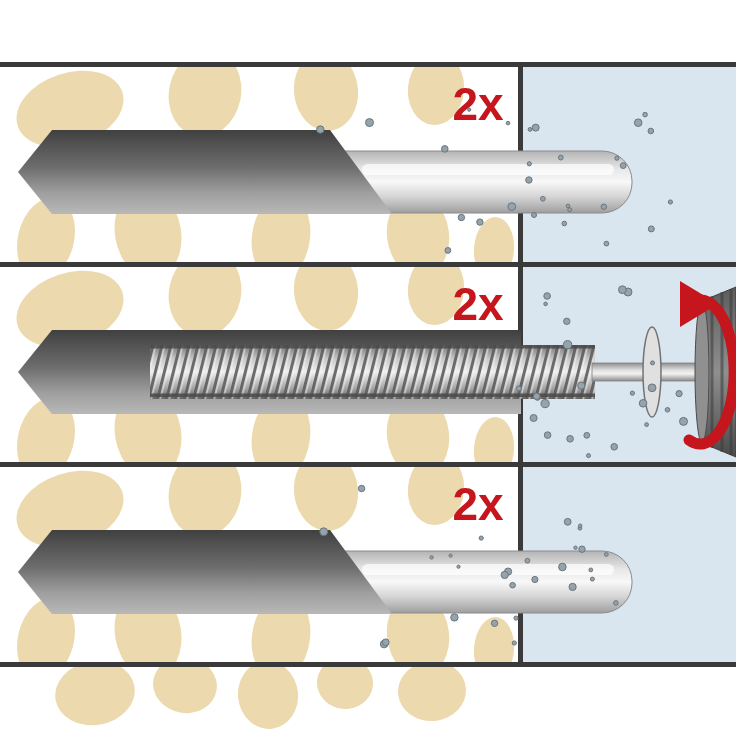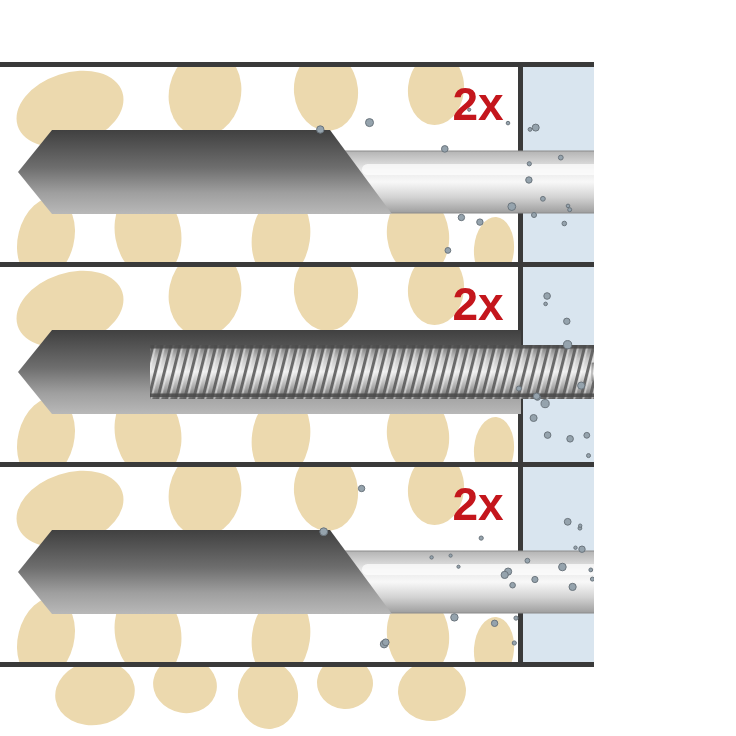--- a/index.html
+++ b/index.html
@@ -4,21 +4,21 @@
 <style>
   :root{
     --accent:#c4161c;
     --wall:#ecd9ae;
     --cavity:#d9e5ef;
     --mortar:#3a3a3a;
     --dust:#95a3ad;
     --bg:#ffffff;
   }
   html,body{margin:0;padding:0;background:#fff;}
-  .stage{position:relative;width:594px;height:736px;background:var(--bg);overflow:hidden;}
+  .stage{position:relative;width:736px;height:736px;background:var(--bg);overflow:hidden;}
   svg{display:block;}
   .sep{fill:var(--mortar);}
   .dust-dot{fill:var(--dust);stroke:#6b757d;stroke-width:1;}
   .label{
     fill:var(--accent);
     font-family:"Liberation Sans",sans-serif;
     font-weight:700;
     font-size:46px;
   }
 </style>

